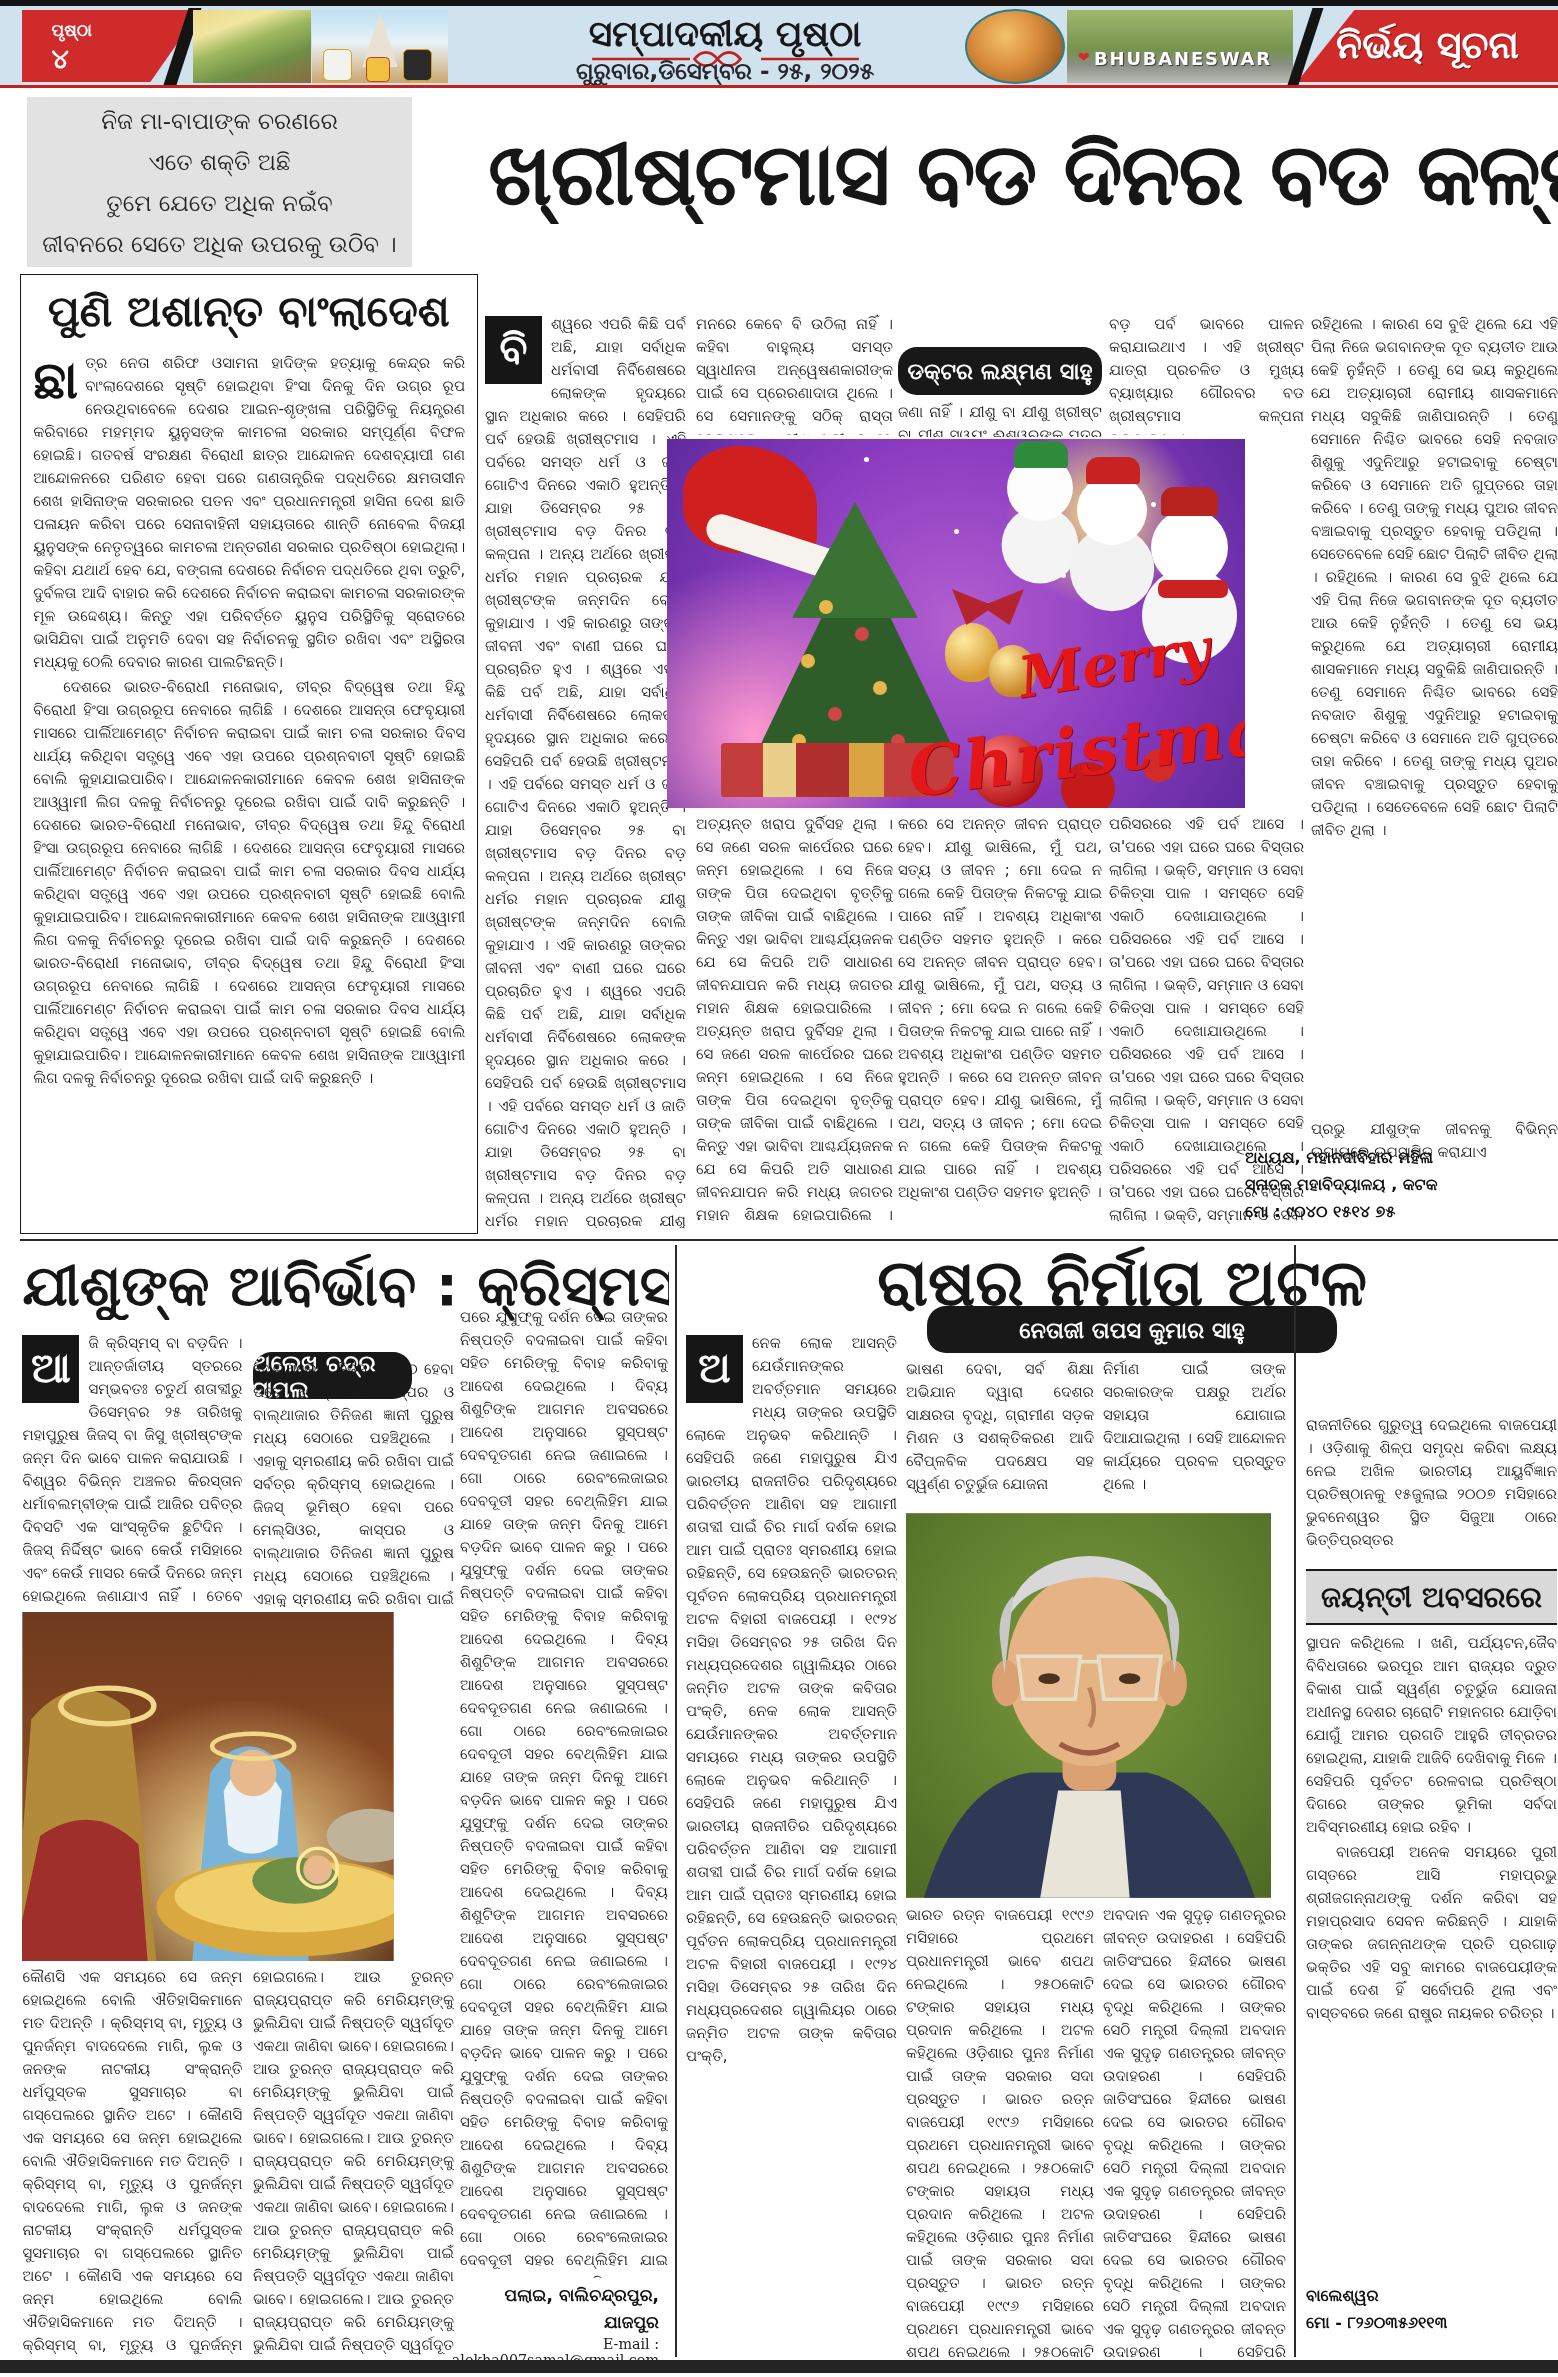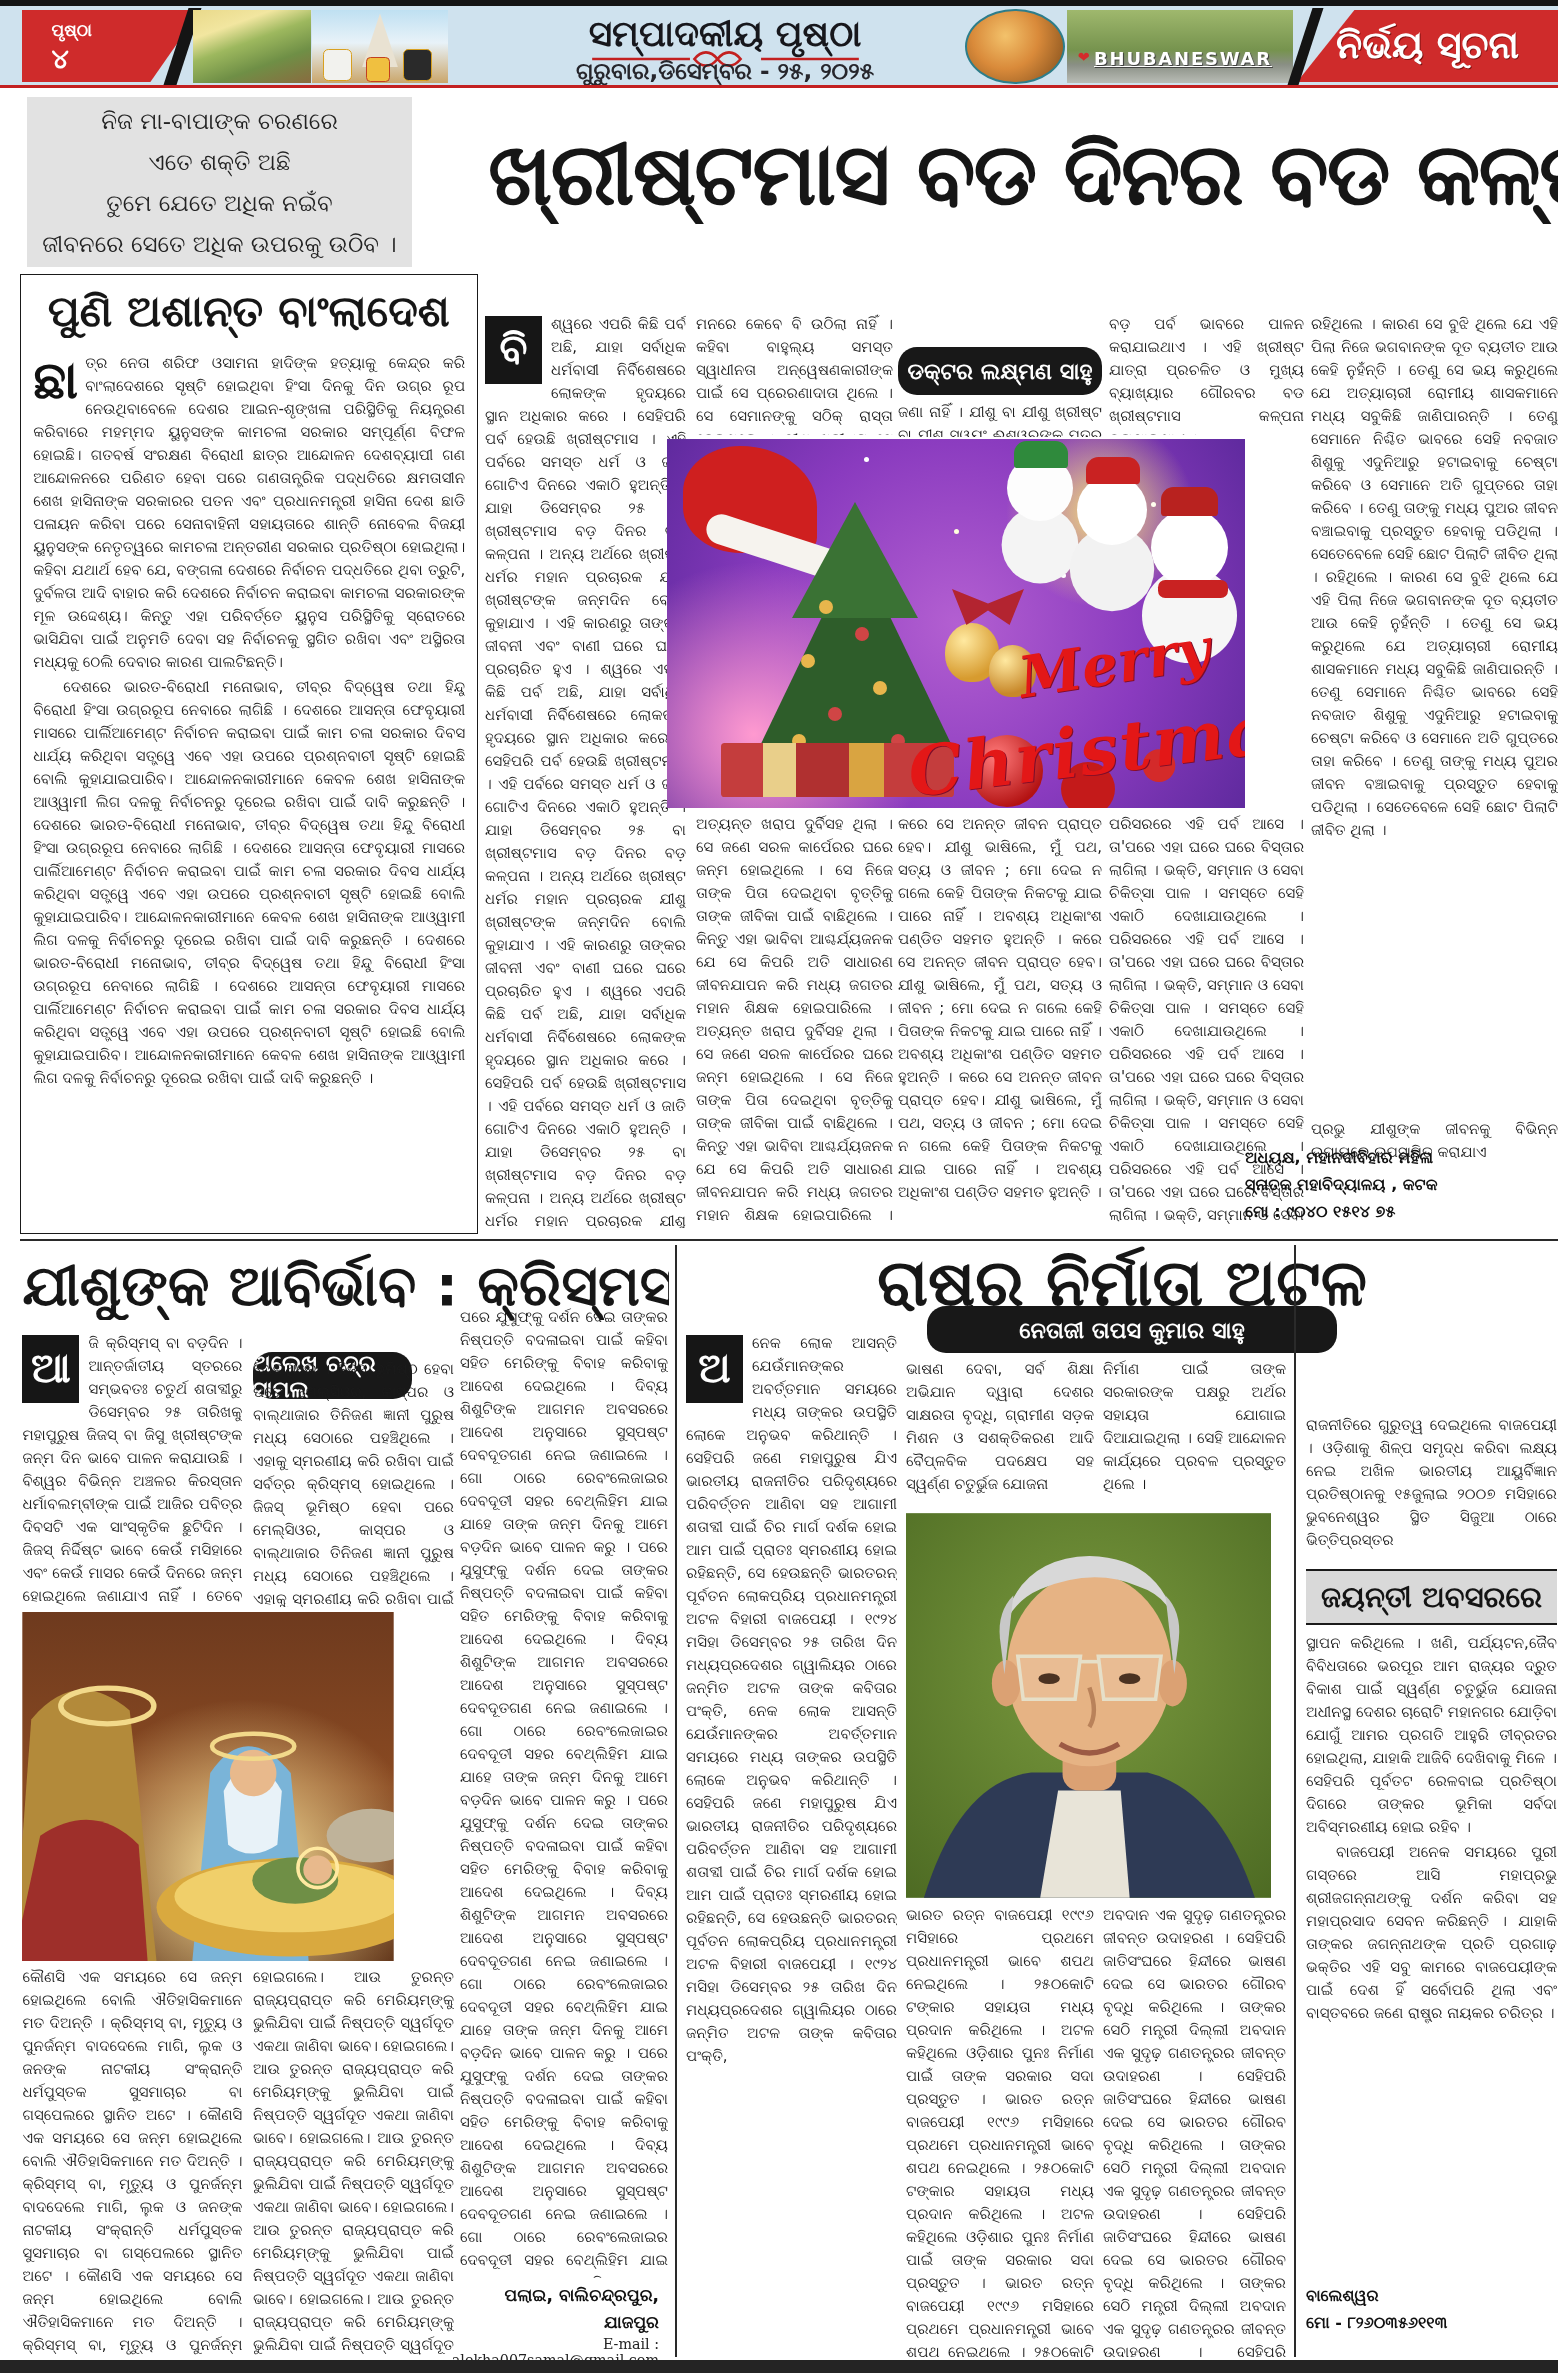--- a/index.html
+++ b/index.html
@@ -55,21 +55,21 @@
       <path d="M0 9 H110 M190 9 H300" stroke="#c32020" stroke-width="3"></path>
       <path d="M115 9 c8,-10 18,-10 26,0 c8,10 18,10 26,0 c-8,-10 -18,-10 -26,0 c-8,10 -18,10 -26,0 z" fill="none" stroke="#c32020" stroke-width="3"></path>
     </svg>
     <div class="abs" style="left:501px;top:52px;width:448px;text-align:center;font-size:23px;font-weight:bold;color:#26262c;">ଗୁରୁବାର,ଡିସେମ୍ବର - ୨୫, ୨୦୨୫</div>
 
     <div class="abs photo" style="left:965px;top:2.7px;width:100px;height:75px;border-radius:50%;border:2.7px solid #2d7d8a;box-sizing:border-box;
                 background:radial-gradient(circle at 40% 35%,#f3c26b 0%,#d98a3a 45%,#7a4a1a 100%);"></div>
 
     <div class="abs photo" style="left:1067px;top:3.6px;width:226px;height:73px;background:linear-gradient(180deg,#9fb86d 0%,#76934e 55%,#8a8f85 75%,#b9bdb6 100%);">
       <span style="position:absolute;left:10.7px;top:39px;color:#d42b2b;font-size:14.3px;">❤</span>
-      <span style="position:absolute;left:27px;top:38px;color:#fff;font-size:18px;font-weight:bold;letter-spacing:1.8px;text-shadow:0.9px 0.9px 0.9px #3a3a3a;text-decoration:underline;">BHUBANESWAR</span>
+      <span style="position:absolute;left:27px;top:38px;color:#fff;font-size:18px;font-weight:bold;letter-spacing:1.8px;text-shadow:0.9px 0.9px 0.9px #3a3a3a;">BHUBANESWAR</span>
     </div>
 
     <div class="abs" style="left:1297px;top:3.6px;width:261px;height:72px;background:#cf2b2b;clip-path:polygon(22% 0,100% 0,100% 100%,0 100%);
                 display:flex;align-items:center;justify-content:center;">
       <span style="color:#fff;font-size:38px;font-weight:bold;text-shadow:0.9px 0.9px 0 #7a1010;">ନିର୍ଭୟ ସୂଚନା</span>
     </div>
     <div class="abs" style="left:1300px;top:1.8px;width:10.7px;height:77px;background:#141414;transform:skewX(-18deg);"></div>
   </div>
   <div class="abs" style="left:0;top:85px;width:1558px;height:2.7px;background:#c32020;"></div>
 

